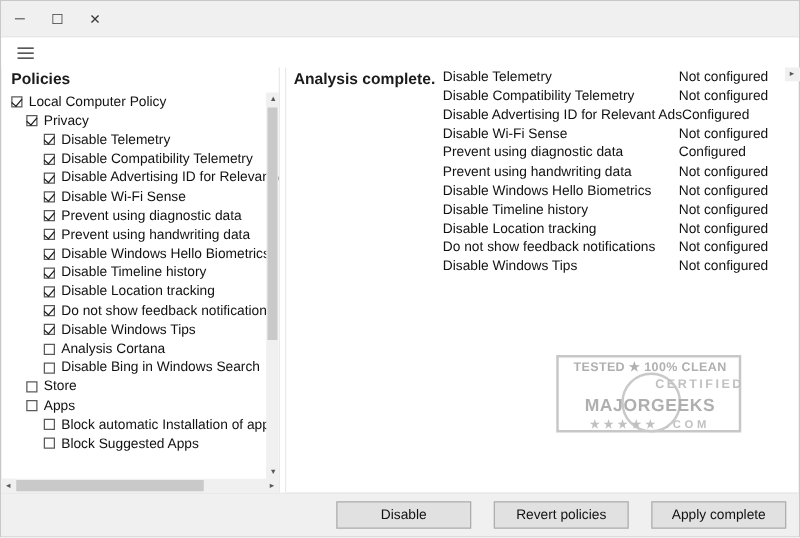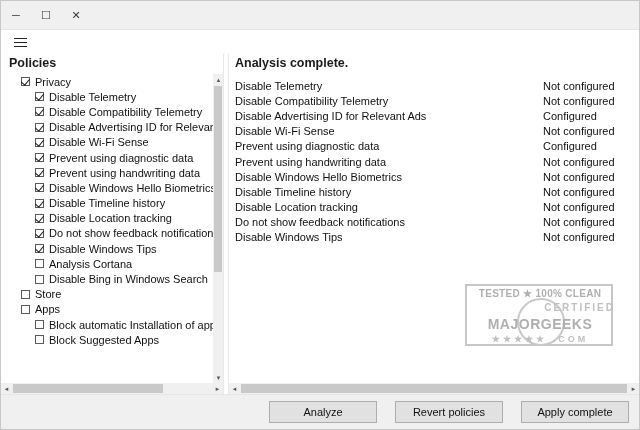--- a/index.html
+++ b/index.html
@@ -191,21 +191,21 @@
     min-width: 4px;
     background: #ffffff;
     border-left: 1px solid #e9e9e9;
     border-right: 1px solid #e9e9e9;
   }
 
   
   .right {
     flex: 1;
     display: flex;
-    flex-direction: column;
+    flex-direction: row;
     min-width: 0;
     min-height: 0;
     position: relative;
   }
   .analysis-title {
     font-size: 12.5px;
     font-weight: bold;
     color: #1b1b1b;
     padding: 2px 0 8px 6px;
   }
@@ -241,21 +241,21 @@
   .right-hscroll .thumb {
     position: absolute;
     top: 1px;
     height: 9px;
     background: #c9c9c9;
   }
 
   
   .stamp {
     position: absolute;
-    right: 24px;
+    right: 44px;
     bottom: 34px;
     width: 150px;
     height: 84px;
     opacity: 0.55;
     pointer-events: none;
   }
   .stamp-box {
     position: absolute;
     left: 0; top: 8px;
     width: 148px;
@@ -358,20 +358,24 @@
   <div class="body">
 
     <div class="left">
       <div class="policies-header">Policies</div>
       <div class="tree" id="tree">
         <div class="vscroll">
           <div class="arrowbtn" style="top:0;left:0;">▲</div>
           <div class="thumb" style="top:12px;height:186px;"></div>
           <div class="arrowbtn" style="bottom:0;left:0;">▼</div>
         </div>
+      <div class="node lvl0">
+            <div class="cb checked"></div>
+            <div class="lbl">Local Computer Policy</div>
+          </div>
           <div class="node lvl1">
             <div class="cb checked"></div>
             <div class="lbl">Privacy</div>
           </div>
           <div class="node lvl2">
             <div class="cb checked"></div>
             <div class="lbl">Disable Telemetry</div>
           </div>
           <div class="node lvl2">
             <div class="cb checked"></div>
@@ -507,17 +511,17 @@
 
       <div class="right-hscroll">
         <div class="arrowbtn" style="left:0;top:0;">◄</div>
         <div class="thumb" style="left:12px;right:12px;"></div>
         <div class="arrowbtn" style="right:0;top:0;">►</div>
       </div>
     </div>
   </div>
 
   <div class="footer">
-    <div class="btn">Analyze</div>
+    <div class="btn">Disable</div>
     <div class="btn">Revert policies</div>
     <div class="btn">Apply complete</div>
   </div>
 </div>
 
 </body></html>

